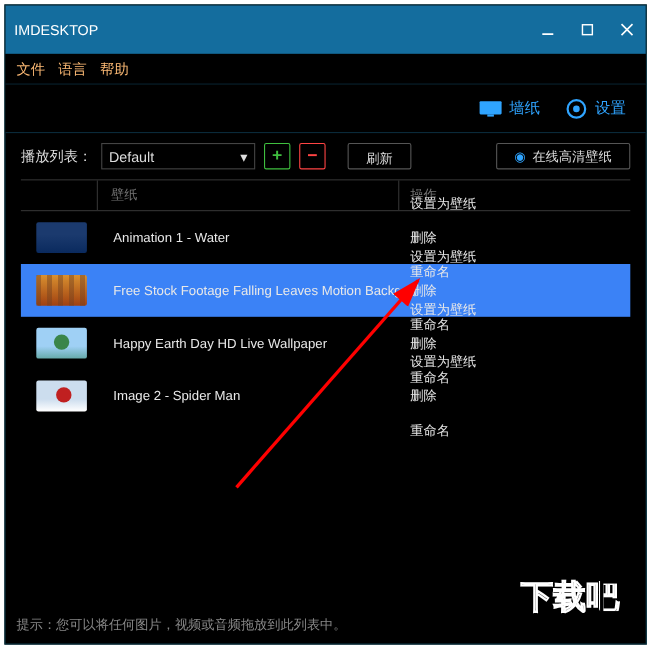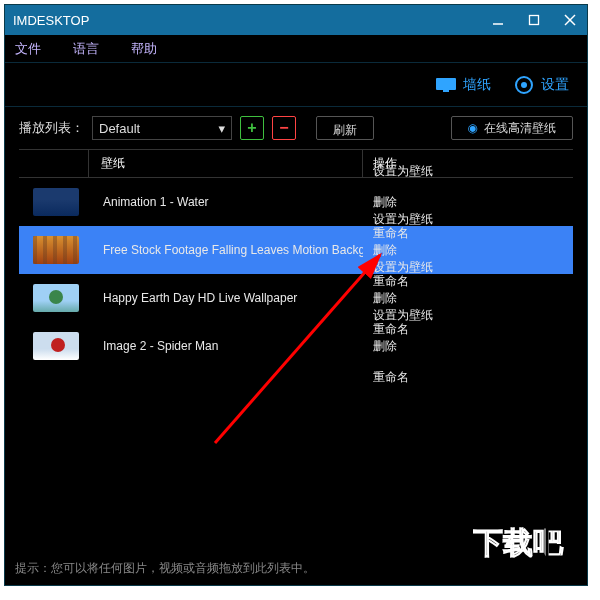--- a/index.html
+++ b/index.html
@@ -1,37 +1,37 @@
 <!DOCTYPE html>
 <html><head>
 <meta charset="utf-8">
 <style>
 * { margin: 0; padding: 0; box-sizing: border-box; font-family: "Microsoft YaHei", Arial, sans-serif; }
 body { background: #fff; width: 600px; height: 600px; position: relative; }
 .window { width: 584px; height: 582px; margin: 4px; background: #000; border: 1px solid #0a3a4a; position: relative; }
-.titlebar { height: 30px; background: #146d9e; display: flex; align-items: center; padding: 0 8px; color: #fff; font-size: 13px; }
+.titlebar { height: 44px; background: #146d9e; display: flex; align-items: center; padding: 0 8px; color: #fff; font-size: 13px; }
 .titlebar-text { flex: 1; }
 .win-controls { display: flex; gap: 18px; align-items: center; }
 .win-btn { width: 18px; height: 18px; display: flex; align-items: center; justify-content: center; cursor: pointer; }
-.menubar { height: 28px; background: #000; display: flex; align-items: center; padding: 0 10px; gap: 32px; color: #c4b5fd; font-size: 13px; border-bottom: 1px solid #0a2a3a; }
+.menubar { height: 28px; background: #000; display: flex; align-items: center; padding: 0 10px; gap: 12px; color: #fdba74; font-size: 13px; border-bottom: 1px solid #0a2a3a; }
 .menuitem { cursor: pointer; }
 .tabstrip { height: 44px; background: #000; display: flex; align-items: center; padding: 0 10px; gap: 6px; border-bottom: 1px solid #0a2a3a; justify-content: flex-end; }
 .tab { display: flex; align-items: center; gap: 6px; padding: 4px 8px; cursor: pointer; font-size: 14px; }
 .tab-active { color: #2fa4ff; }
 .tab-inactive { color: #2fa4ff; }
 .tab-icon { width: 22px; height: 18px; display: inline-flex; align-items: center; justify-content: center; }
 .toolbar { height: 42px; display: flex; align-items: center; padding: 0 14px; gap: 8px; color: #ddd; font-size: 13px; }
 .sel { background: #000; border: 1px solid #444; color: #ddd; width: 140px; height: 24px; padding: 0 6px; display: flex; align-items: center; justify-content: space-between; }
 .sqbtn { width: 24px; height: 24px; border: 1px solid #444; display: flex; align-items: center; justify-content: center; font-weight: bold; font-size: 16px; border-radius: 2px; cursor: pointer; }
 .sqbtn.plus { color: #3fbf3f; border-color: #3fbf3f; }
 .sqbtn.minus { color: #ff4444; border-color: #ff4444; }
 .txtbtn { background: #000; border: 1px solid #555; color: #ddd; height: 24px; padding: 0 16px; display: flex; align-items: flex-end; font-size: 12px; border-radius: 2px; cursor: pointer; margin-left: 12px; }
 .txtbtn.online { margin-left: auto; display: flex; gap: 6px; align-items: center; }
 .table { margin: 0 14px; border-top: 1px solid #333; }
-.th-row { display: flex; height: 28px; align-items: center; border-bottom: 1px solid #333; color: #ffffff; font-size: 12px; }
+.th-row { display: flex; height: 28px; align-items: center; border-bottom: 1px solid #333; color: #737373; font-size: 12px; }
 .col-thumb { width: 70px; border-right: 1px solid #333; height: 100%; }
 .col-name { flex: 1; padding-left: 12px; border-right: 1px solid #333; height: 100%; display: flex; align-items: center; }
 .col-actions { width: 210px; padding-left: 10px; height: 100%; display: flex; align-items: center; }
 .row { display: flex; height: 48px; align-items: center; color: #e8e8e8; font-size: 12px; }
 .row.selected { background: #3b82f6; }
 .thumb { width: 46px; height: 28px; margin-left: 14px; background: #223; border-radius: 2px; background-size: cover; }
 .row .rname { flex: 1; padding-left: 24px; white-space: nowrap; overflow: hidden; }
 .row .acts { width: 210px; padding-left: 10px; display: flex; gap: 14px; flex-direction: column; }
 .act { cursor: pointer; }
 .hint { position: absolute; bottom: 8px; left: 10px; color: #888; font-size: 12px; }

